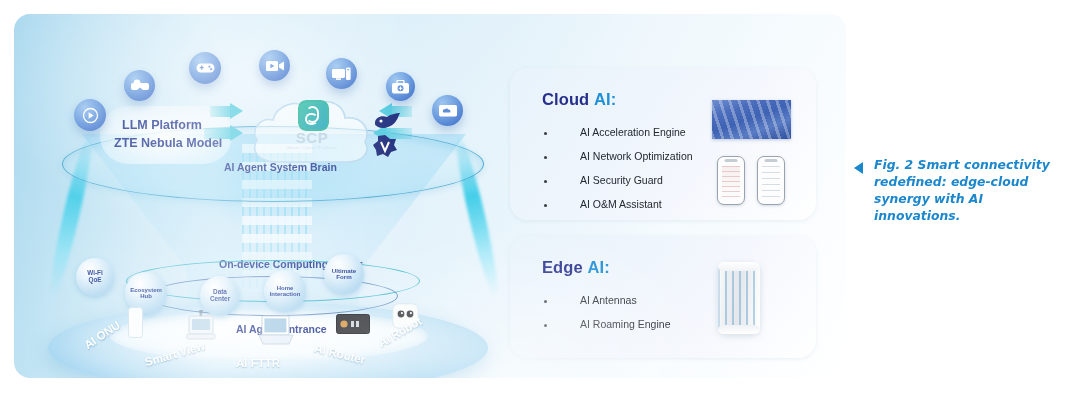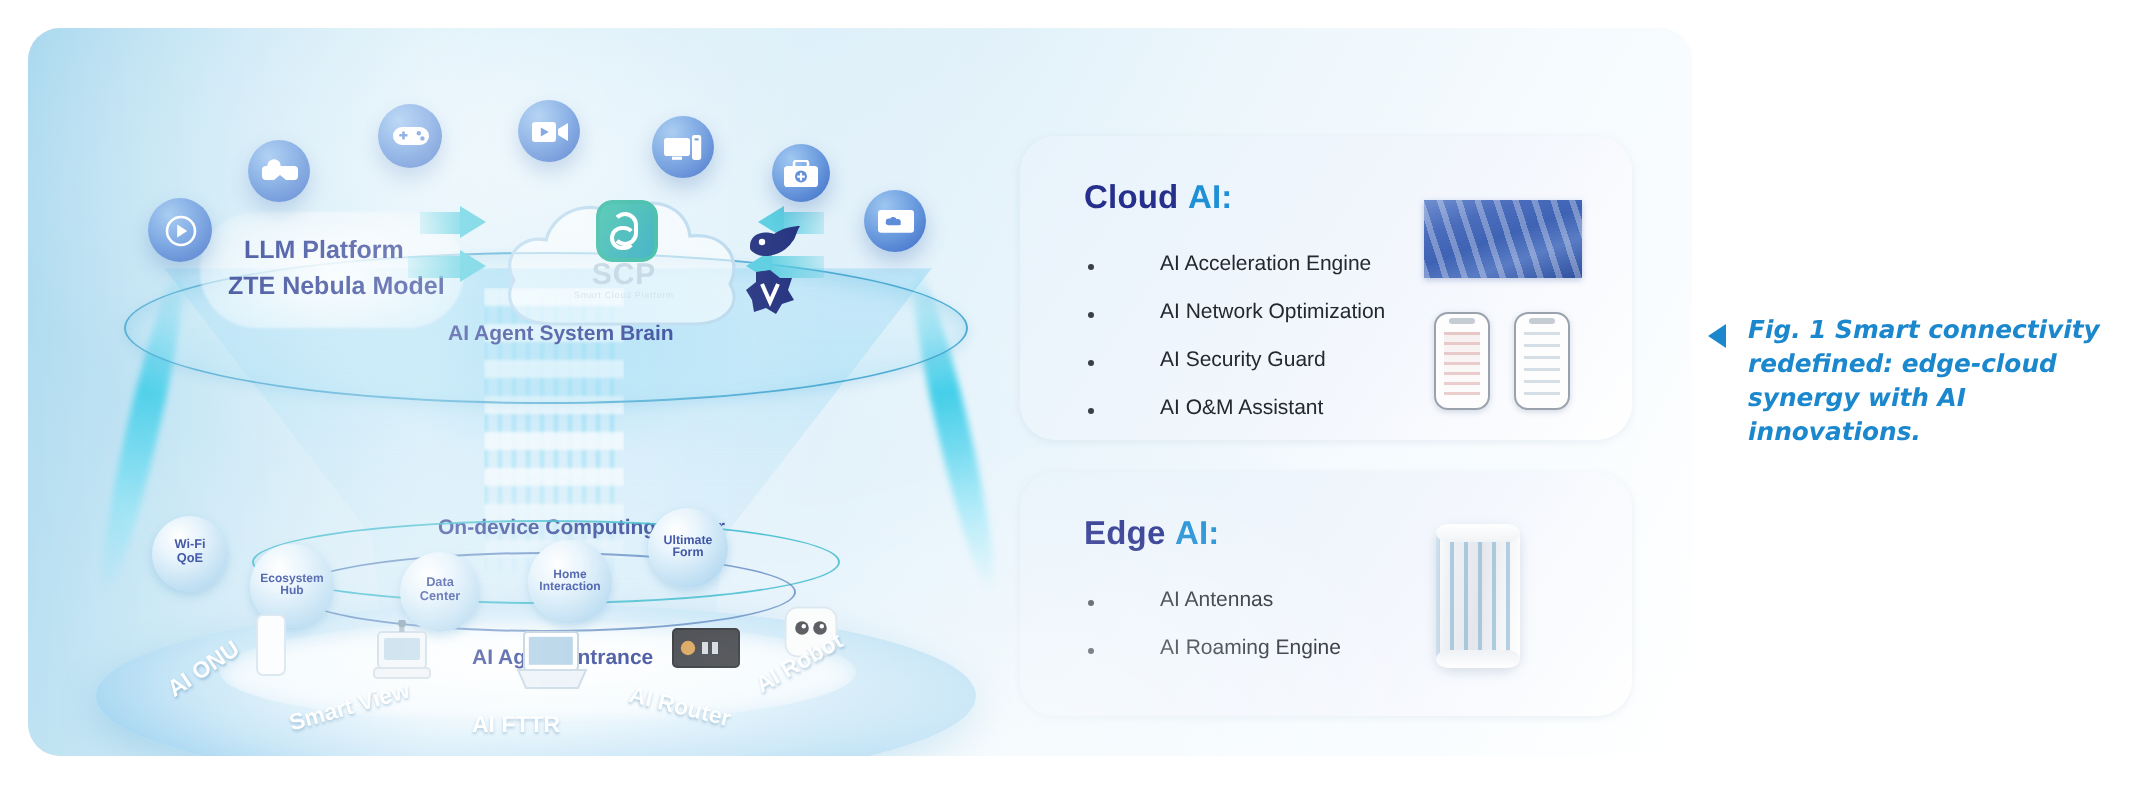--- a/index.html
+++ b/index.html
@@ -446,16 +446,16 @@
           <span class="btxt">AI Roaming Engine</span>
         </div>
       </div>
       <div class="antenna" style="left:208px;top:26px;width:42px;height:72px"></div>
     </div>
 
   </div>
 
   <div class="caption">
     <span class="cap-tri"></span>
-    <div class="cap-text">Fig. 1 Smart connectivity redefined: edge-cloud synergy with AI innovations.</div>
+    <div class="cap-text">Fig. 2 Smart connectivity redefined: edge-cloud synergy with AI innovations.</div>
   </div>
 
 </div>
 
 </body></html>

